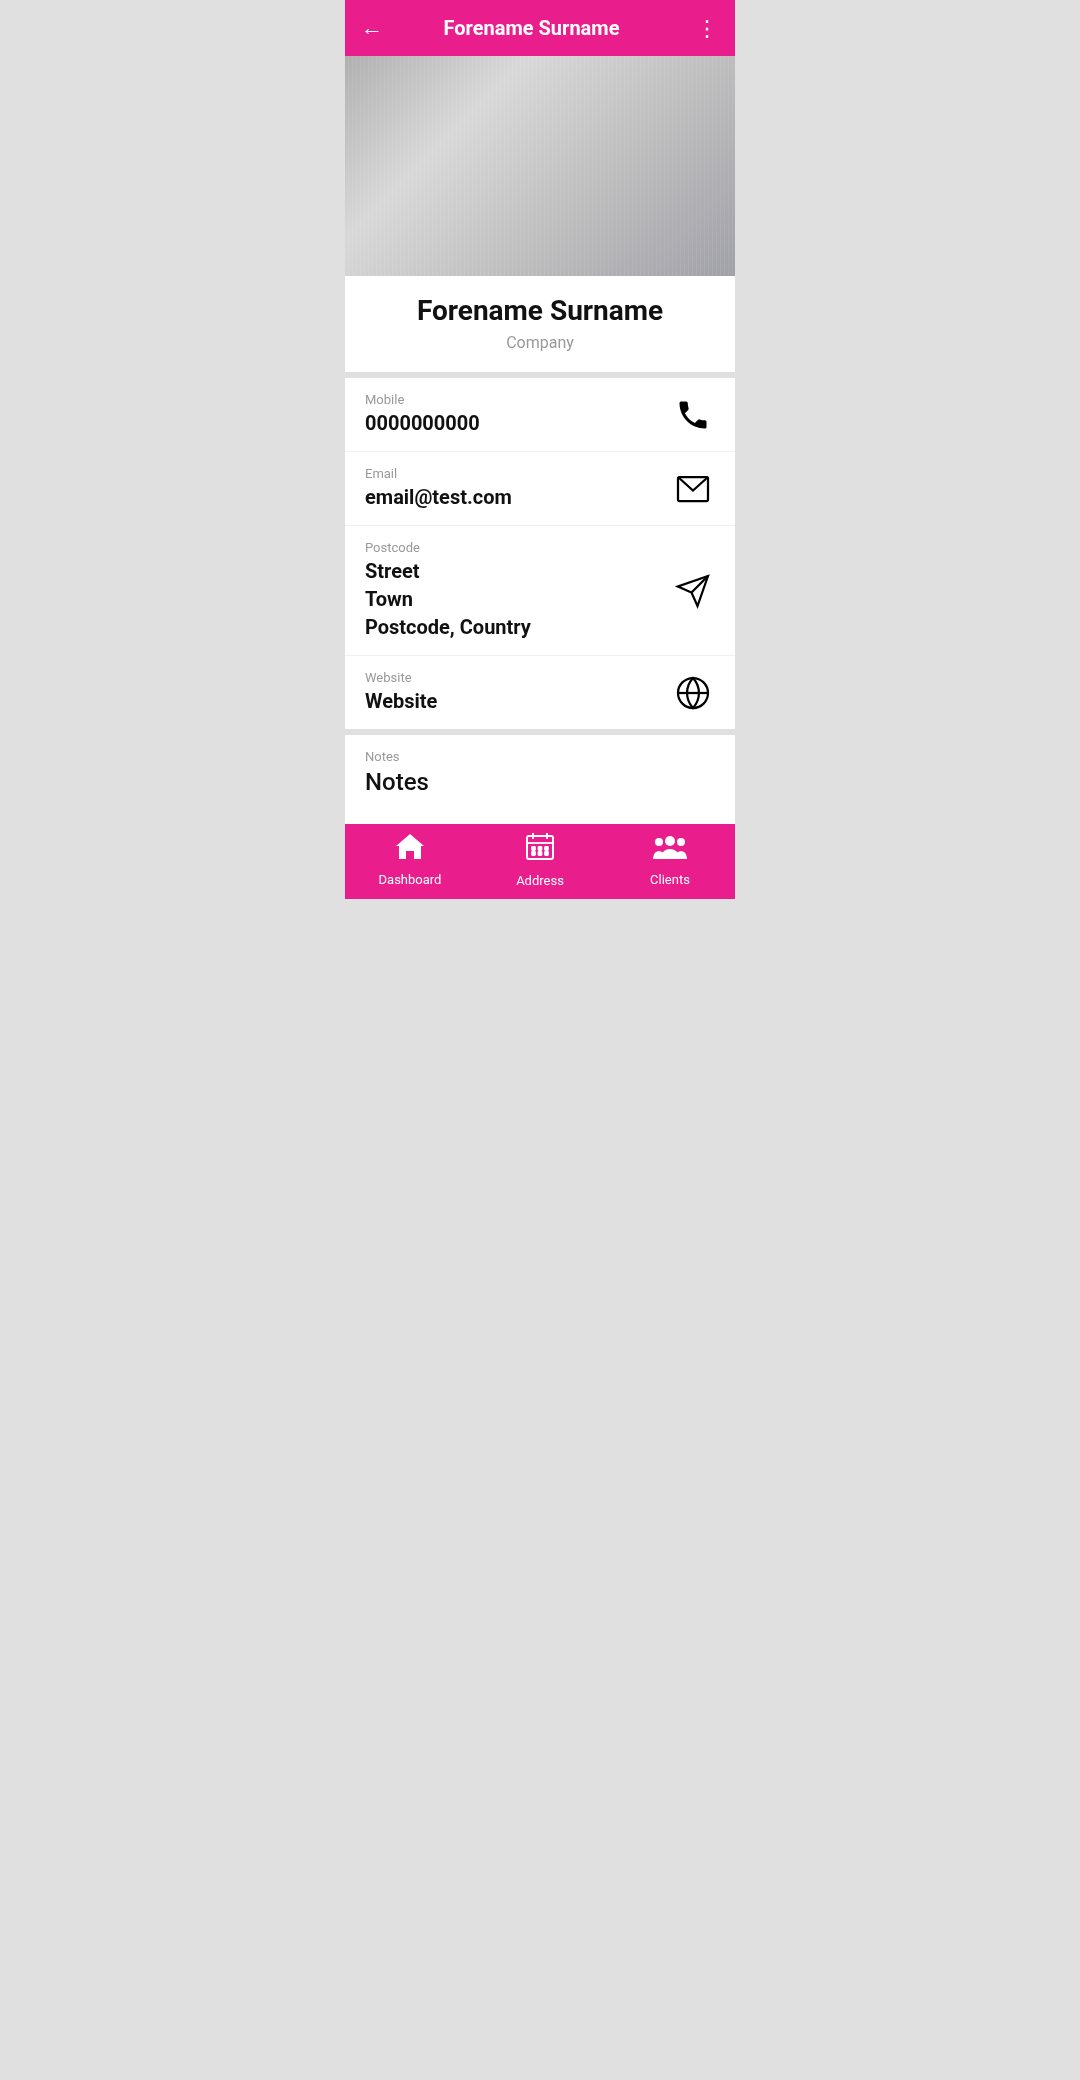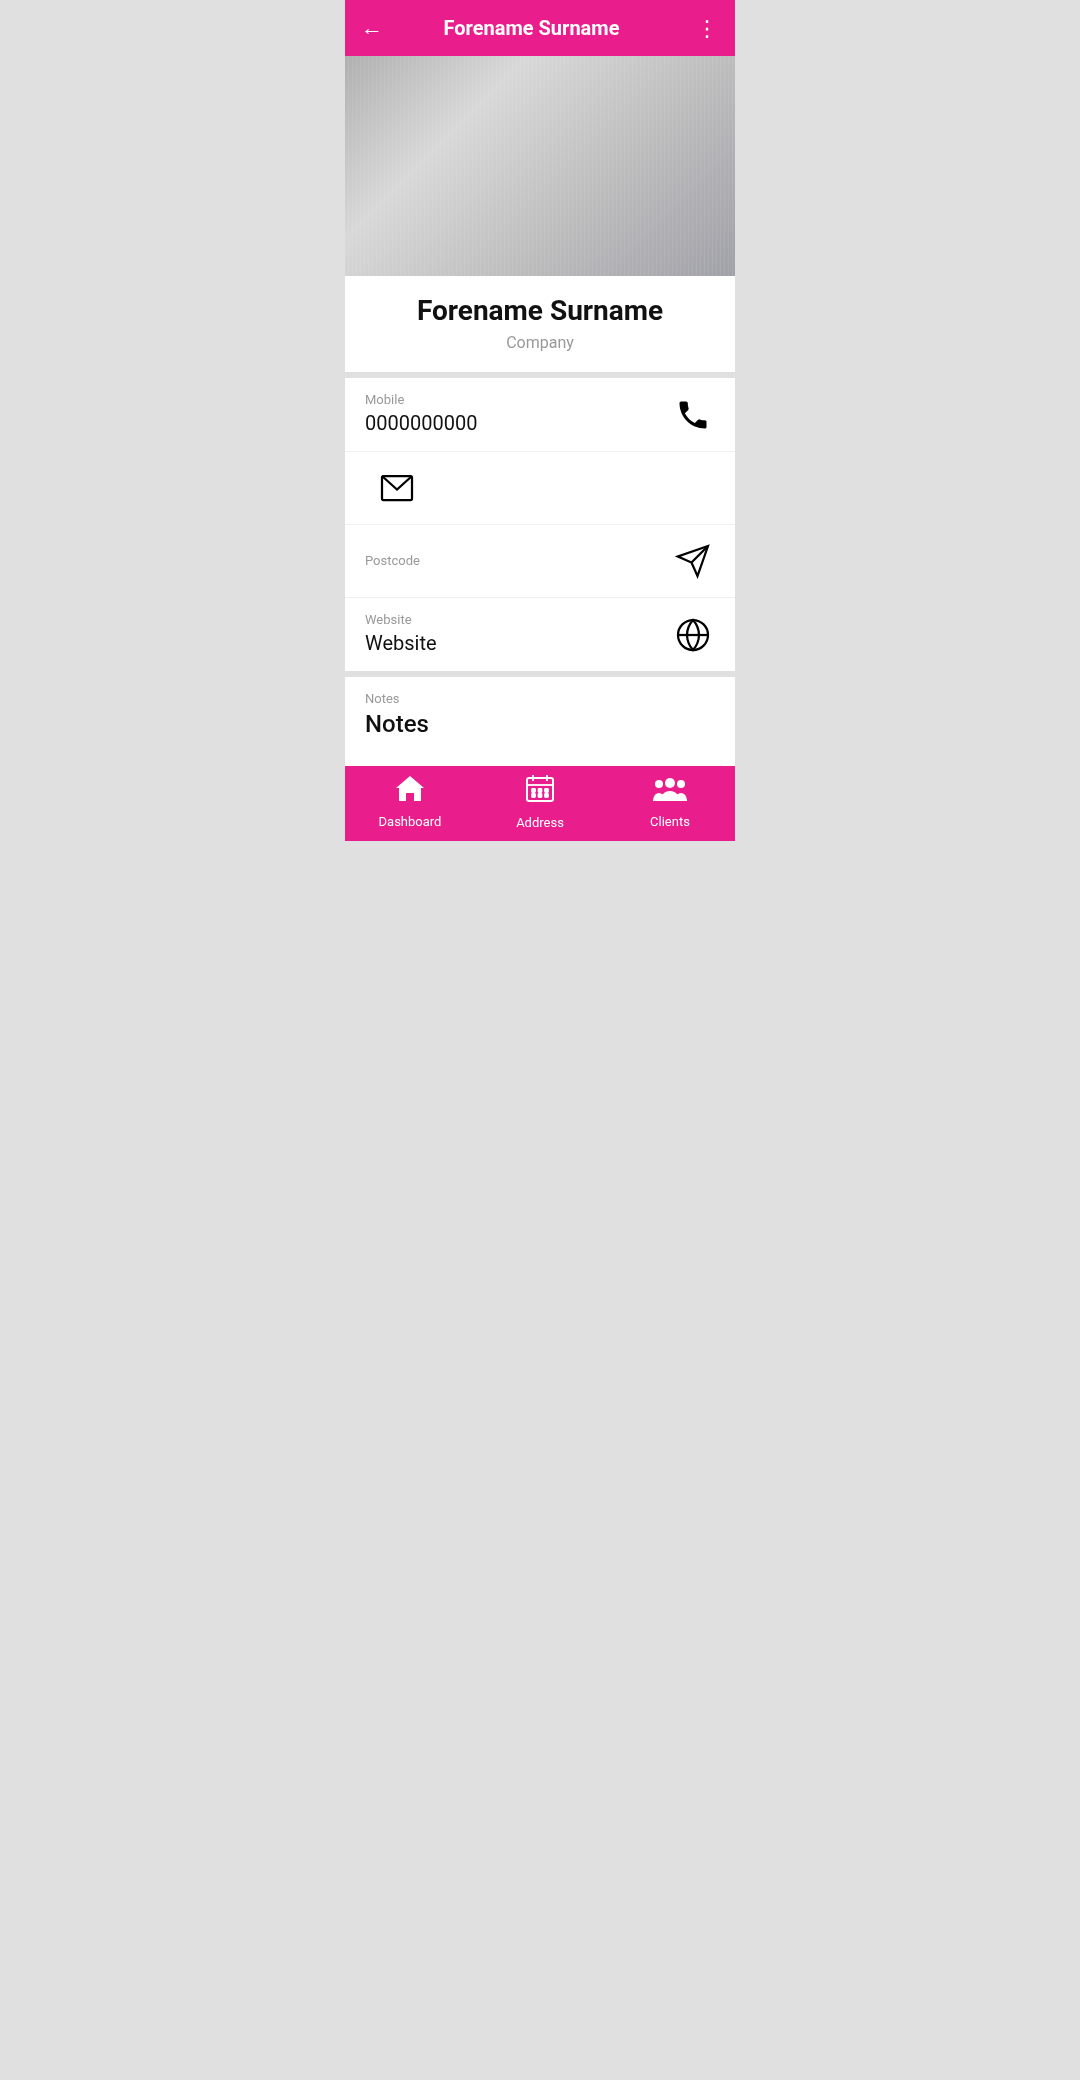--- a/index.html
+++ b/index.html
@@ -134,21 +134,21 @@
 
     .info-label {
       font-size: 13px;
       color: #999;
       margin-bottom: 2px;
     }
 
     .info-value {
       font-size: 20px;
       color: #111;
-      font-weight: 400;
+      font-weight: 700;
       line-height: 1.4;
     }
 
     .info-icon {
       width: 44px;
       height: 44px;
       display: flex;
       align-items: center;
       justify-content: center;
       flex-shrink: 0;
@@ -247,31 +247,40 @@
         <span class="info-value">0000000000</span>
       </div>
       <div class="info-icon icon-phone svg-icon">
         <svg viewBox="0 0 24 24" fill="black" xmlns="http://www.w3.org/2000/svg">
           <path d="M6.62 10.79a15.05 15.05 0 006.59 6.59l2.2-2.2a1 1 0 011.01-.24c1.12.37 2.33.57 3.58.57a1 1 0 011 1V20a1 1 0 01-1 1C10.61 21 3 13.39 3 4a1 1 0 011-1h3.5a1 1 0 011 1c0 1.25.2 2.46.57 3.58a1 1 0 01-.24 1.01L6.62 10.79z"></path>
         </svg>
       </div>
     </div>
 
     <div class="info-row">
+      <div class="info-text">
+        <span class="info-label">Email</span>
+        <span class="info-value">email@test.com</span>
+      </div>
       <div class="info-icon icon-email svg-icon">
         <svg viewBox="0 0 24 24" fill="none" stroke="black" stroke-width="1.5" xmlns="http://www.w3.org/2000/svg">
           <rect x="2" y="4" width="20" height="16" rx="1" ry="1"></rect>
           <polyline points="2,4 12,13 22,4"></polyline>
         </svg>
       </div>
     </div>
 
     <div class="info-row">
       <div class="info-text">
         <span class="info-label">Postcode</span>
+        <span class="info-value">
+          <span>Street</span><br>
+          <span>Town</span><br>
+          <span>Postcode, Country</span>
+        </span>
       </div>
       <div class="info-icon icon-map svg-icon">
         <svg viewBox="0 0 24 24" fill="none" stroke="black" stroke-width="1.5" xmlns="http://www.w3.org/2000/svg">
 
           <line x1="22" y1="2" x2="11" y2="13"></line>
           <polygon points="22 2 15 22 11 13 2 9 22 2"></polygon>
         </svg>
       </div>
     </div>
 

